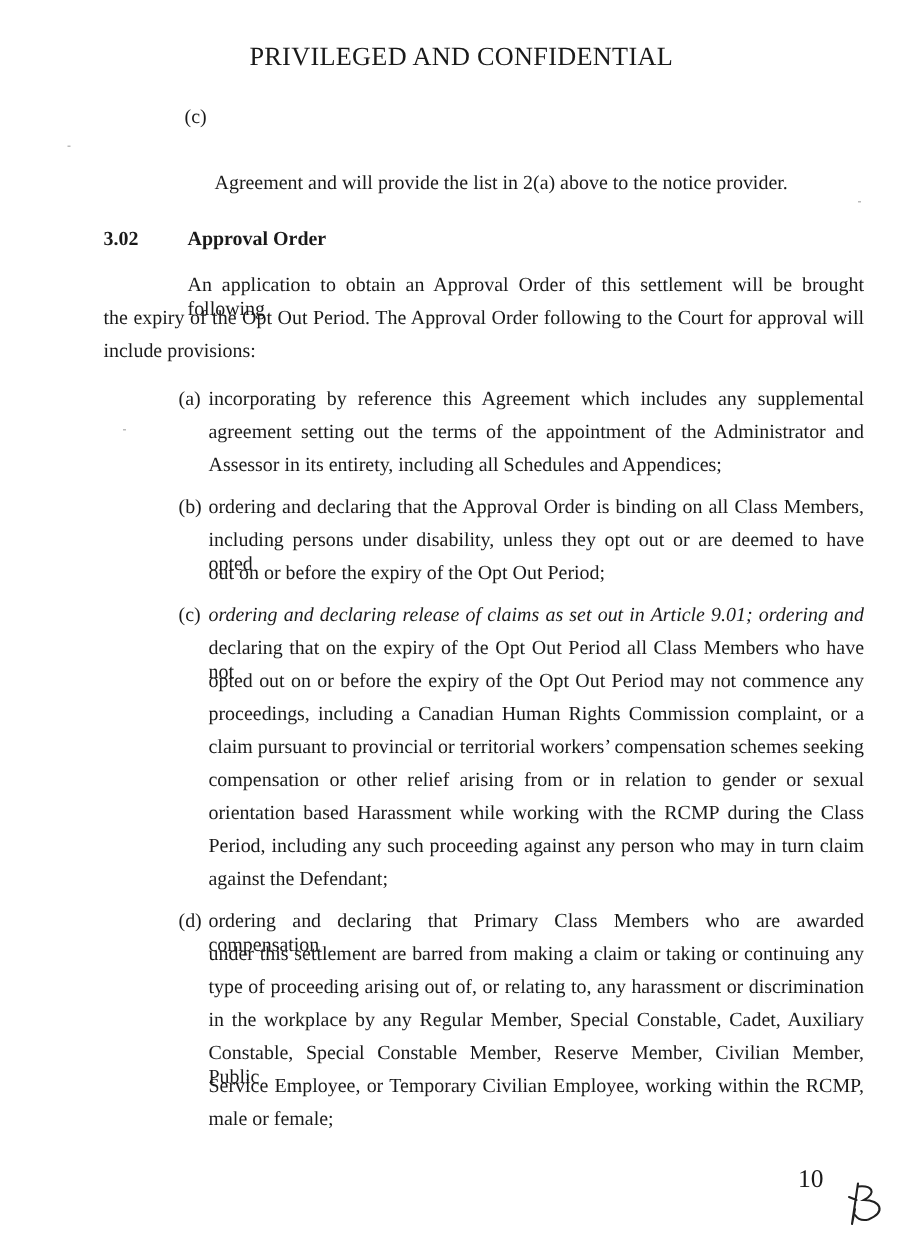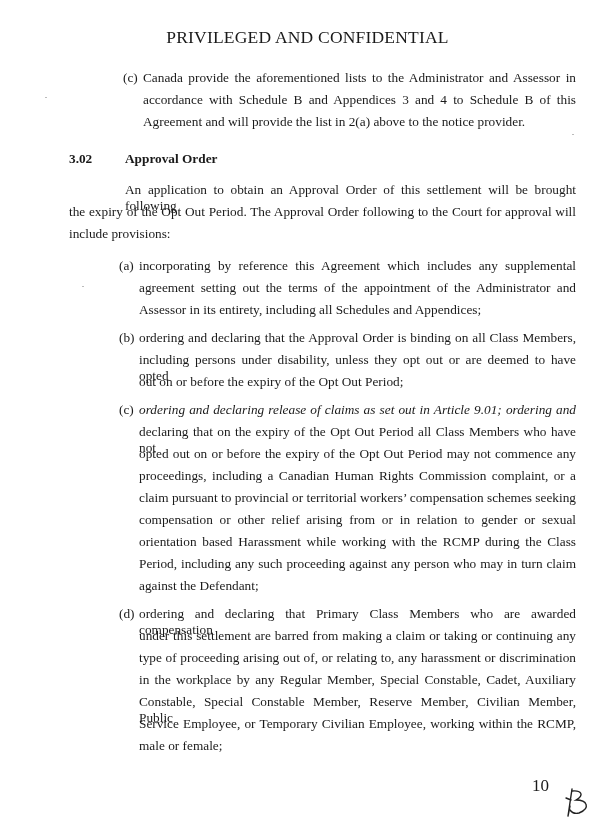--- a/index.html
+++ b/index.html
@@ -17,22 +17,20 @@
   .speck { position: absolute; background: #bbb; width: 2px; height: 1px; }
 </style>
 </head>
 <body>
 
 <div class="page">
 
   <div class="header-title">PRIVILEGED AND CONFIDENTIAL</div>
 
   <div class="label" style="left:123px; top:70px;">(c)</div>
-  <div class="line just" style="left:143px; top:70px; width:433px;">Canada provide the aforementioned lists to the Administrator and Assessor in</div>
-  <div class="line just" style="left:143px; top:92px; width:433px;">accordance with Schedule B and Appendices 3 and 4 to Schedule B of this</div>
   <div class="line" style="left:143px; top:114px;">Agreement and will provide the list in 2(a) above to the notice provider.</div>
 
   <div class="line bold" style="left:69px; top:151px;">3.02</div>
   <div class="line bold" style="left:125px; top:151px;">Approval Order</div>
 
   <div class="line just" style="left:125px; top:182px; width:451px;">An application to obtain an Approval Order of this settlement will be brought following</div>
   <div class="line just" style="left:69px; top:204px; width:507px;">the expiry of the Opt Out Period. The Approval Order following to the Court for approval will</div>
   <div class="line" style="left:69px; top:226px;">include provisions:</div>
 
   <div class="label" style="left:119px; top:258px;">(a)</div>

